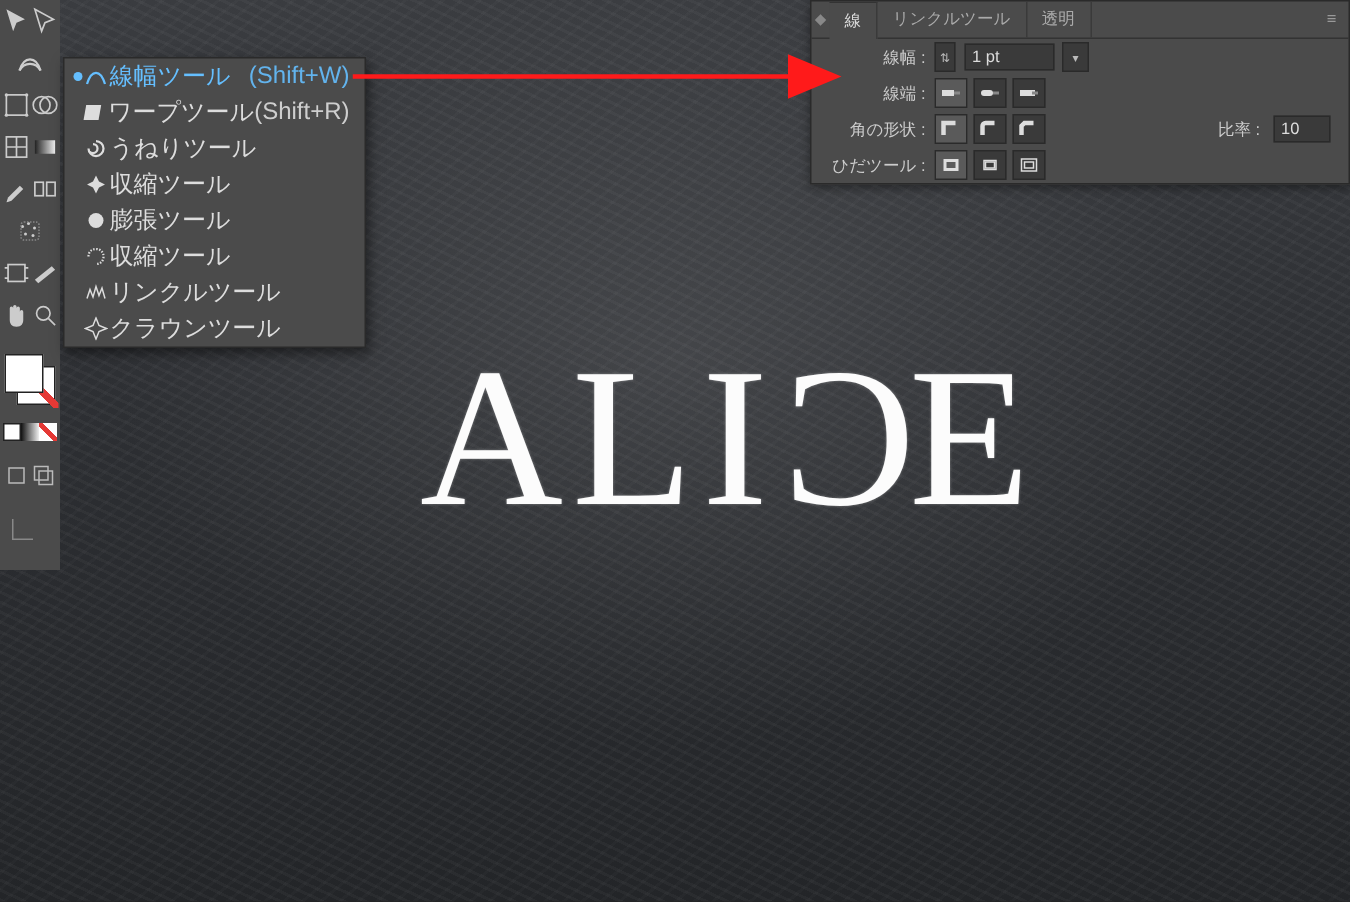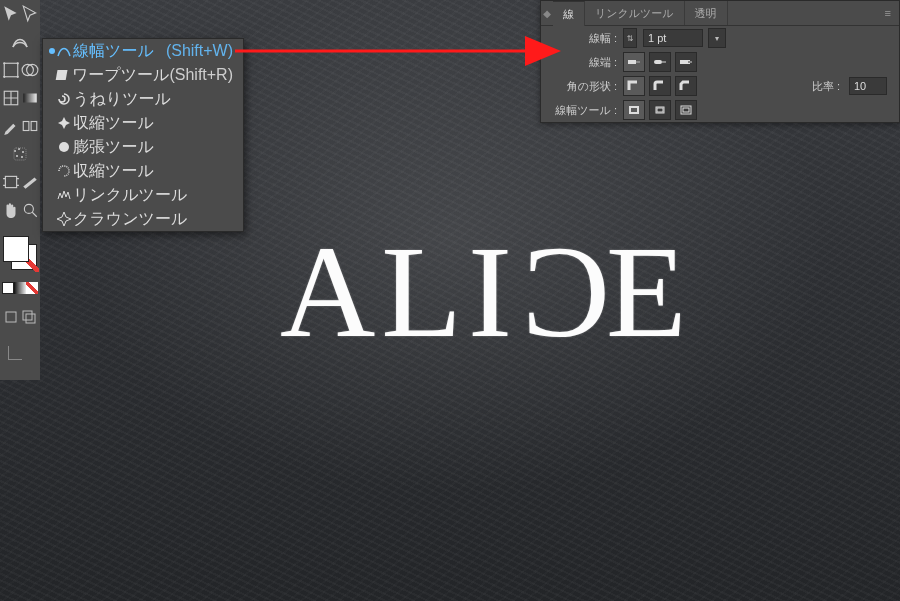--- a/index.html
+++ b/index.html
@@ -341,21 +341,21 @@
       <div class="opt">
           <svg viewBox="0 0 14 12">
             <path d="M2 10V4l2-2h6" fill="none" stroke="#ddd" stroke-width="3"></path>
           </svg>
         </div>
     </div>
     <span class="plab2">比率 :</span>
     <input class="numfield" style="width: 38px;" value="10">
   </div>
   <div class="prow">
-    <span class="lab">線幅ツール :</span>
+    <span class="lab">ひだツール :</span>
     <div class="btnset">
       <div class="opt active">
           <svg viewBox="0 0 14 12">
             <rect x="3" y="3" width="8" height="6" fill="none" stroke="#ddd" stroke-width="2"></rect>
           </svg>
         </div>
       <div class="opt">
           <svg viewBox="0 0 14 12">
             <rect x="3" y="3" width="8" height="6" fill="none" stroke="#ddd"></rect>
             <rect x="4" y="4" width="6" height="4" fill="none" stroke="#ddd"></rect>

